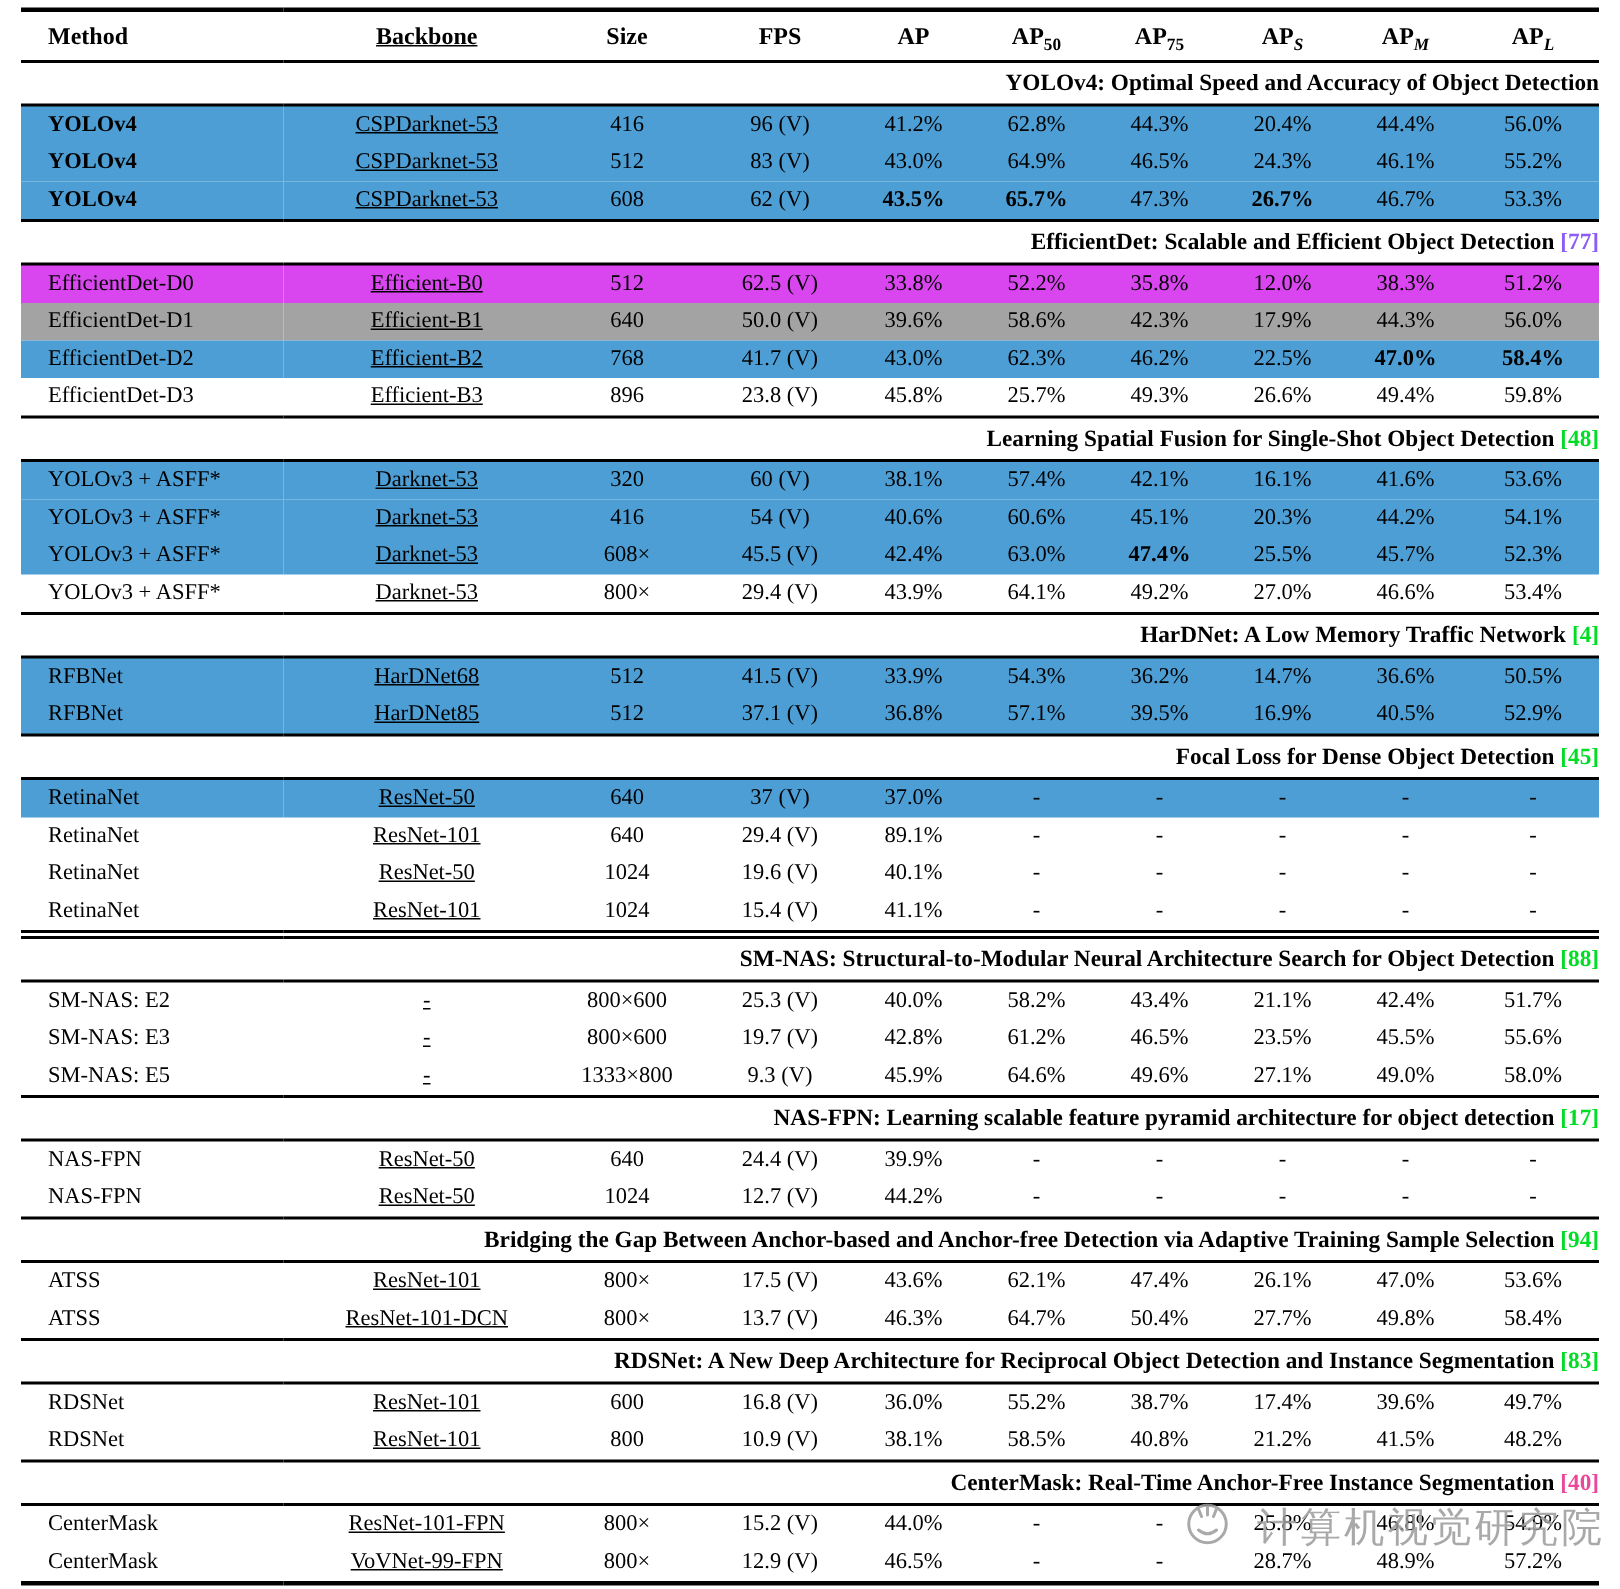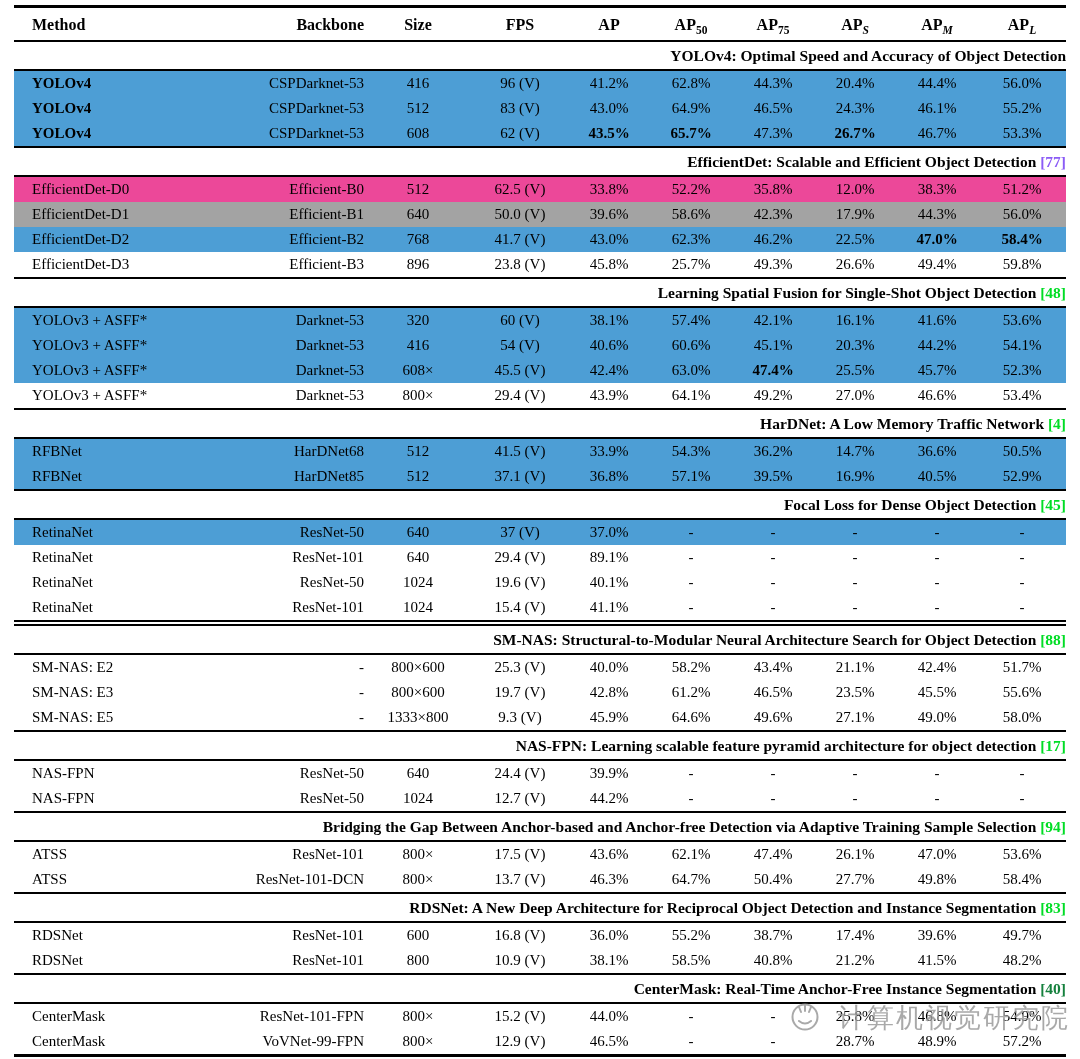--- a/index.html
+++ b/index.html
@@ -13,21 +13,21 @@
     border-top:3px solid #000;border-bottom:3px solid #000;
   }
   col.w0{width:175px}col.w1{width:175px}col.w2{width:108px}col.w3{width:96px}
   col.w4{width:82px}col.w5{width:82px}col.w6{width:82px}col.w7{width:82px}
   col.w8{width:82px}col.w9{width:88px}
   th,td{font-size:15px;line-height:19px;padding:3px 0;text-align:center;vertical-align:middle;}
   thead th{font-size:16px;font-weight:bold;border-bottom:2px solid #000;padding:7px 0 6px;}
   thead th sub{font-size:11.5px;line-height:0;}
   thead th sub.it{font-style:italic;}
   th.c0,td.c0{text-align:left;padding-left:18px;}
-  th.c1,td.c1{text-align:right;padding-left:16px;}
+  th.c1,td.c1{text-align:center;padding-left:16px;text-decoration:underline;}
   tr.section-title td{
     border-top:2px solid #000;border-bottom:2px solid #000;
     font-weight:bold;font-size:15.5px;text-align:right;padding:4px 0;
   }
   tr.section-title.double-top td{border-top:6px double #000;}
   td.bold{font-weight:bold;}
   .watermark{
     position:absolute;right:10px;bottom:22px;display:flex;align-items:center;gap:16px;
     pointer-events:none;opacity:0.85;z-index:5;
   }
@@ -102,21 +102,21 @@
           <td class="c4 bold">43.5%</td>
           <td class="c5 bold">65.7%</td>
           <td class="c6">47.3%</td>
           <td class="c7 bold">26.7%</td>
           <td class="c8">46.7%</td>
           <td class="c9">53.3%</td>
         </tr>
         <tr class="section-title">
           <td colspan="10"><span>EfficientDet: Scalable and Efficient Object Detection</span> <span style="color: #8b5cf6;">[77]</span></td>
         </tr>
-        <tr class="data-row" style="background-color: #ec4899;">
+        <tr class="data-row" style="background-color: #d946ef;">
           <td class="c0">EfficientDet-D0</td>
           <td class="c1">Efficient-B0</td>
           <td class="c2">512</td>
           <td class="c3">62.5 (V)</td>
           <td class="c4">33.8%</td>
           <td class="c5">52.2%</td>
           <td class="c6">35.8%</td>
           <td class="c7">12.0%</td>
           <td class="c8">38.3%</td>
           <td class="c9">51.2%</td>
@@ -400,21 +400,21 @@
           <td class="c2">800</td>
           <td class="c3">10.9 (V)</td>
           <td class="c4">38.1%</td>
           <td class="c5">58.5%</td>
           <td class="c6">40.8%</td>
           <td class="c7">21.2%</td>
           <td class="c8">41.5%</td>
           <td class="c9">48.2%</td>
         </tr>
         <tr class="section-title">
-          <td colspan="10"><span>CenterMask: Real-Time Anchor-Free Instance Segmentation</span> <span style="color: #15803d;">[40]</span></td>
+          <td colspan="10"><span>CenterMask: Real-Time Anchor-Free Instance Segmentation</span> <span style="color: #ec4899;">[40]</span></td>
         </tr>
         <tr class="data-row">
           <td class="c0">CenterMask</td>
           <td class="c1">ResNet-101-FPN</td>
           <td class="c2">800×</td>
           <td class="c3">15.2 (V)</td>
           <td class="c4">44.0%</td>
           <td class="c5">-</td>
           <td class="c6">-</td>
           <td class="c7">25.8%</td>

